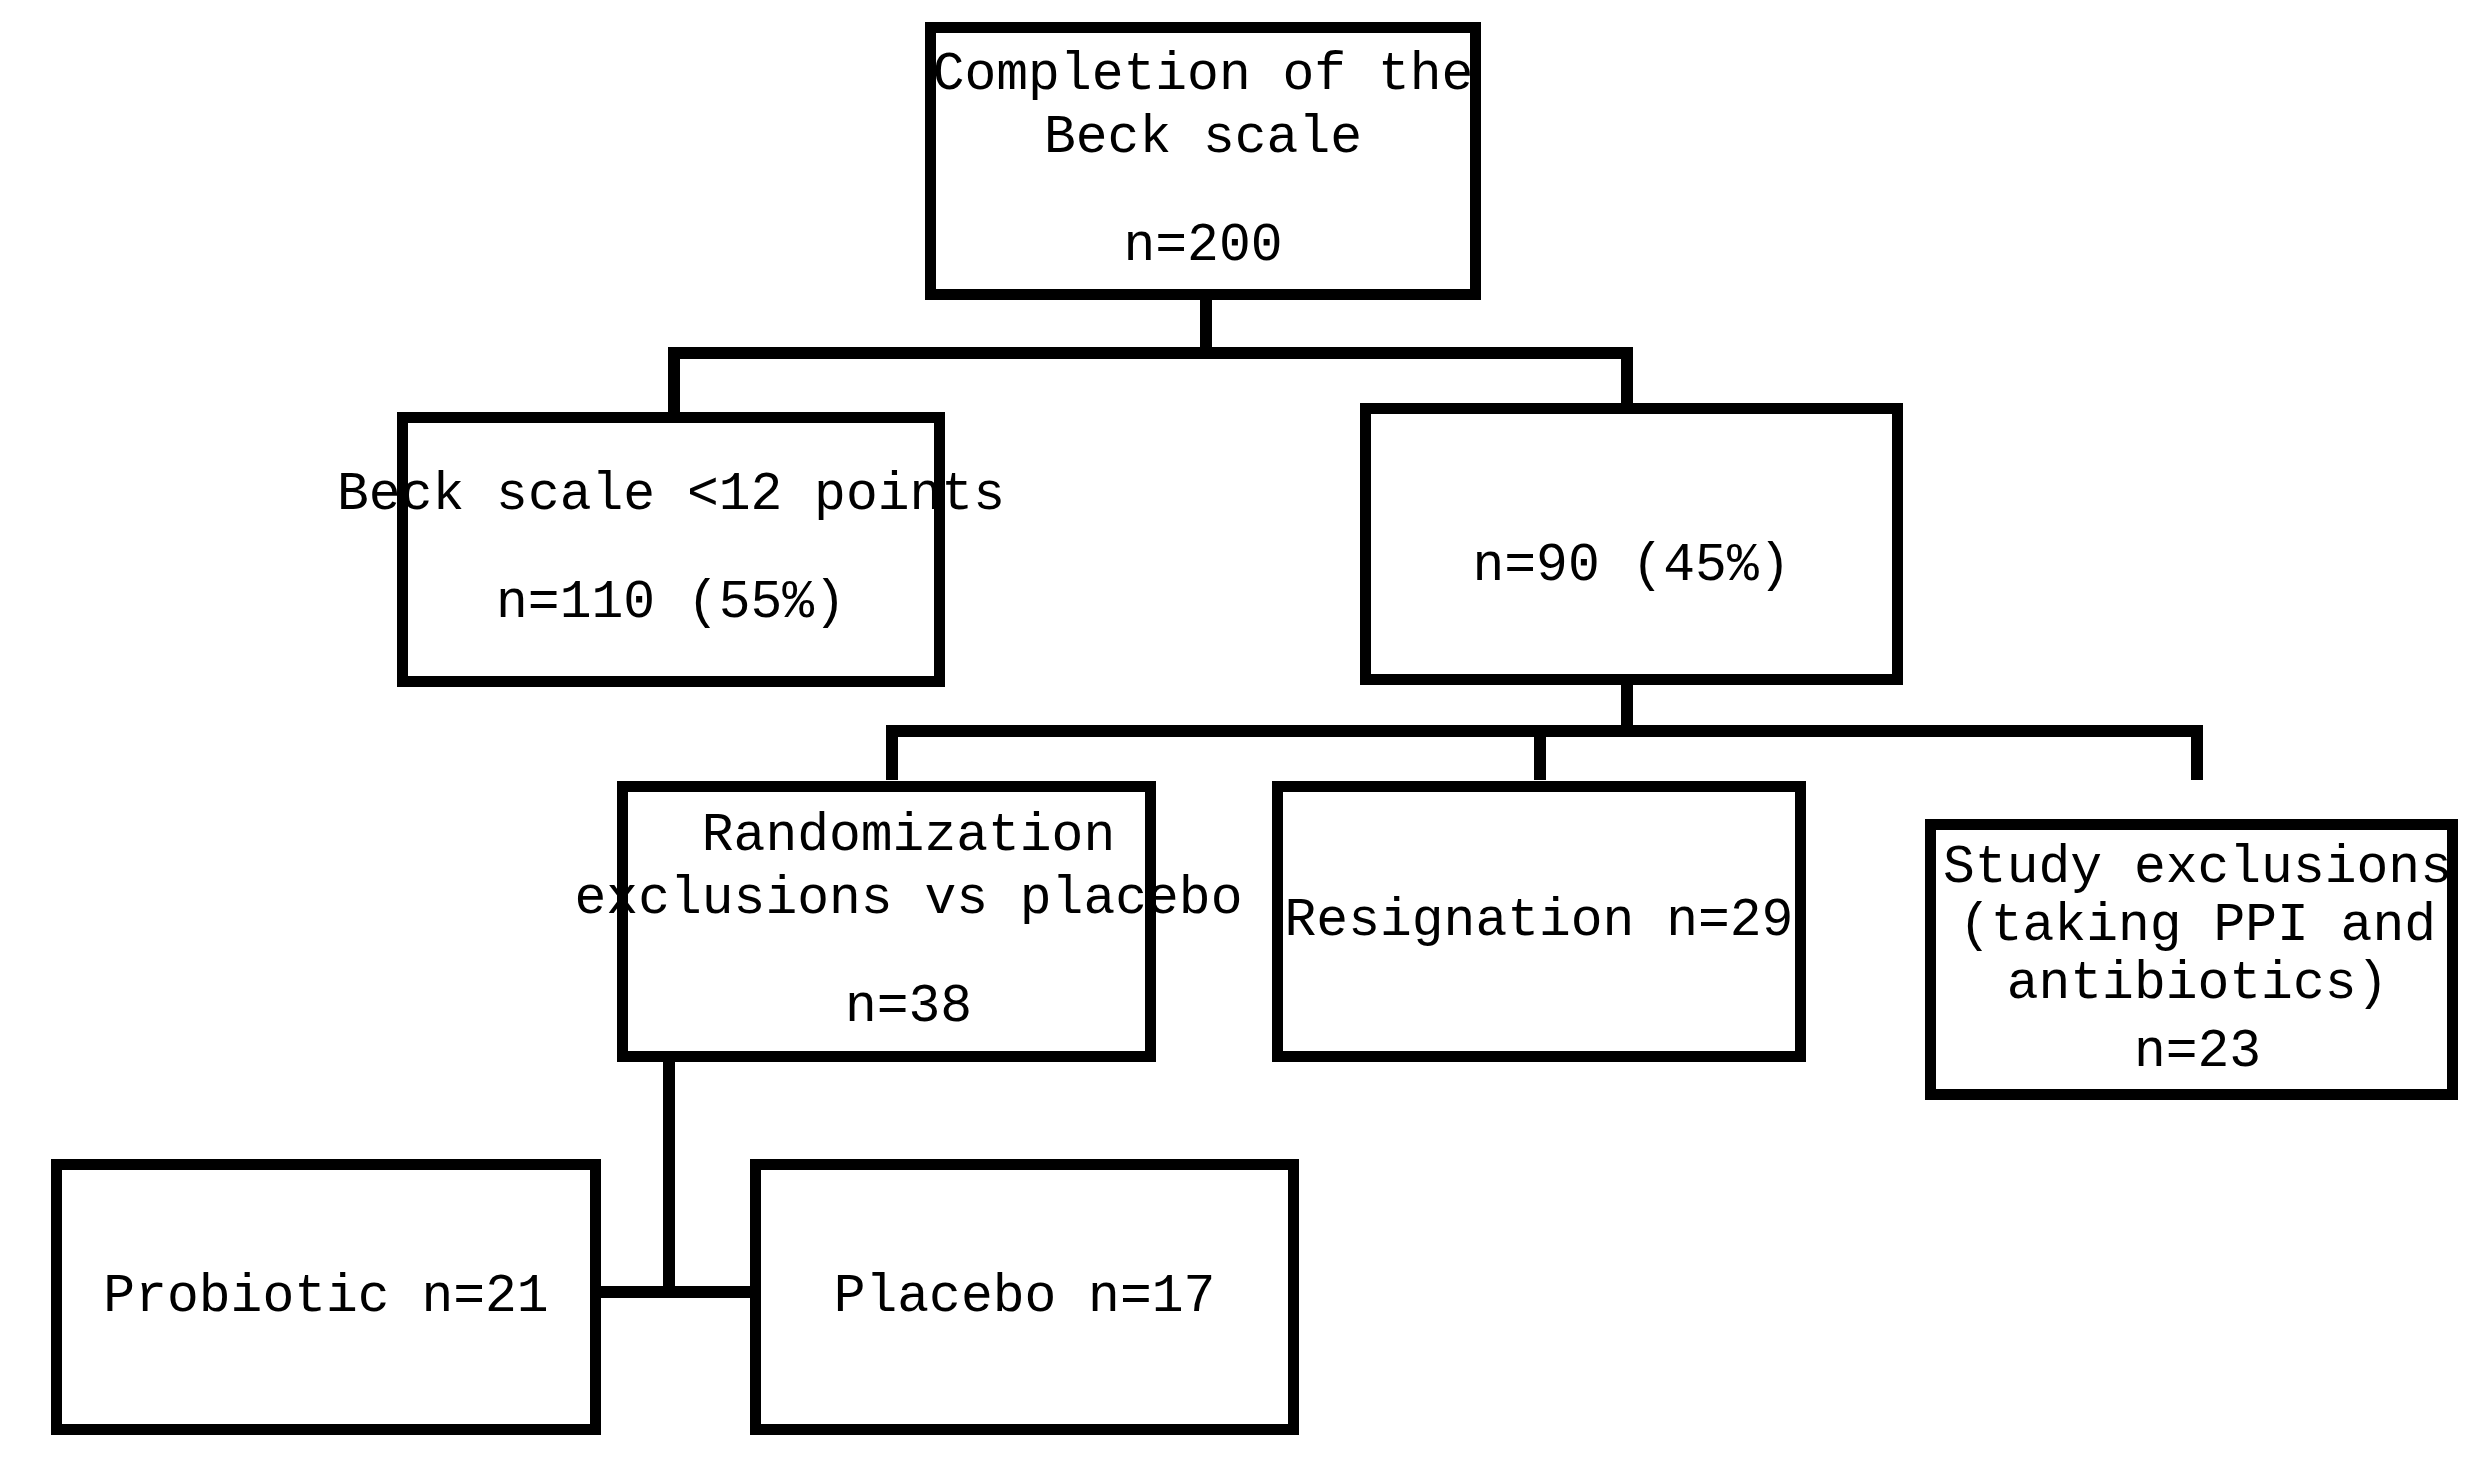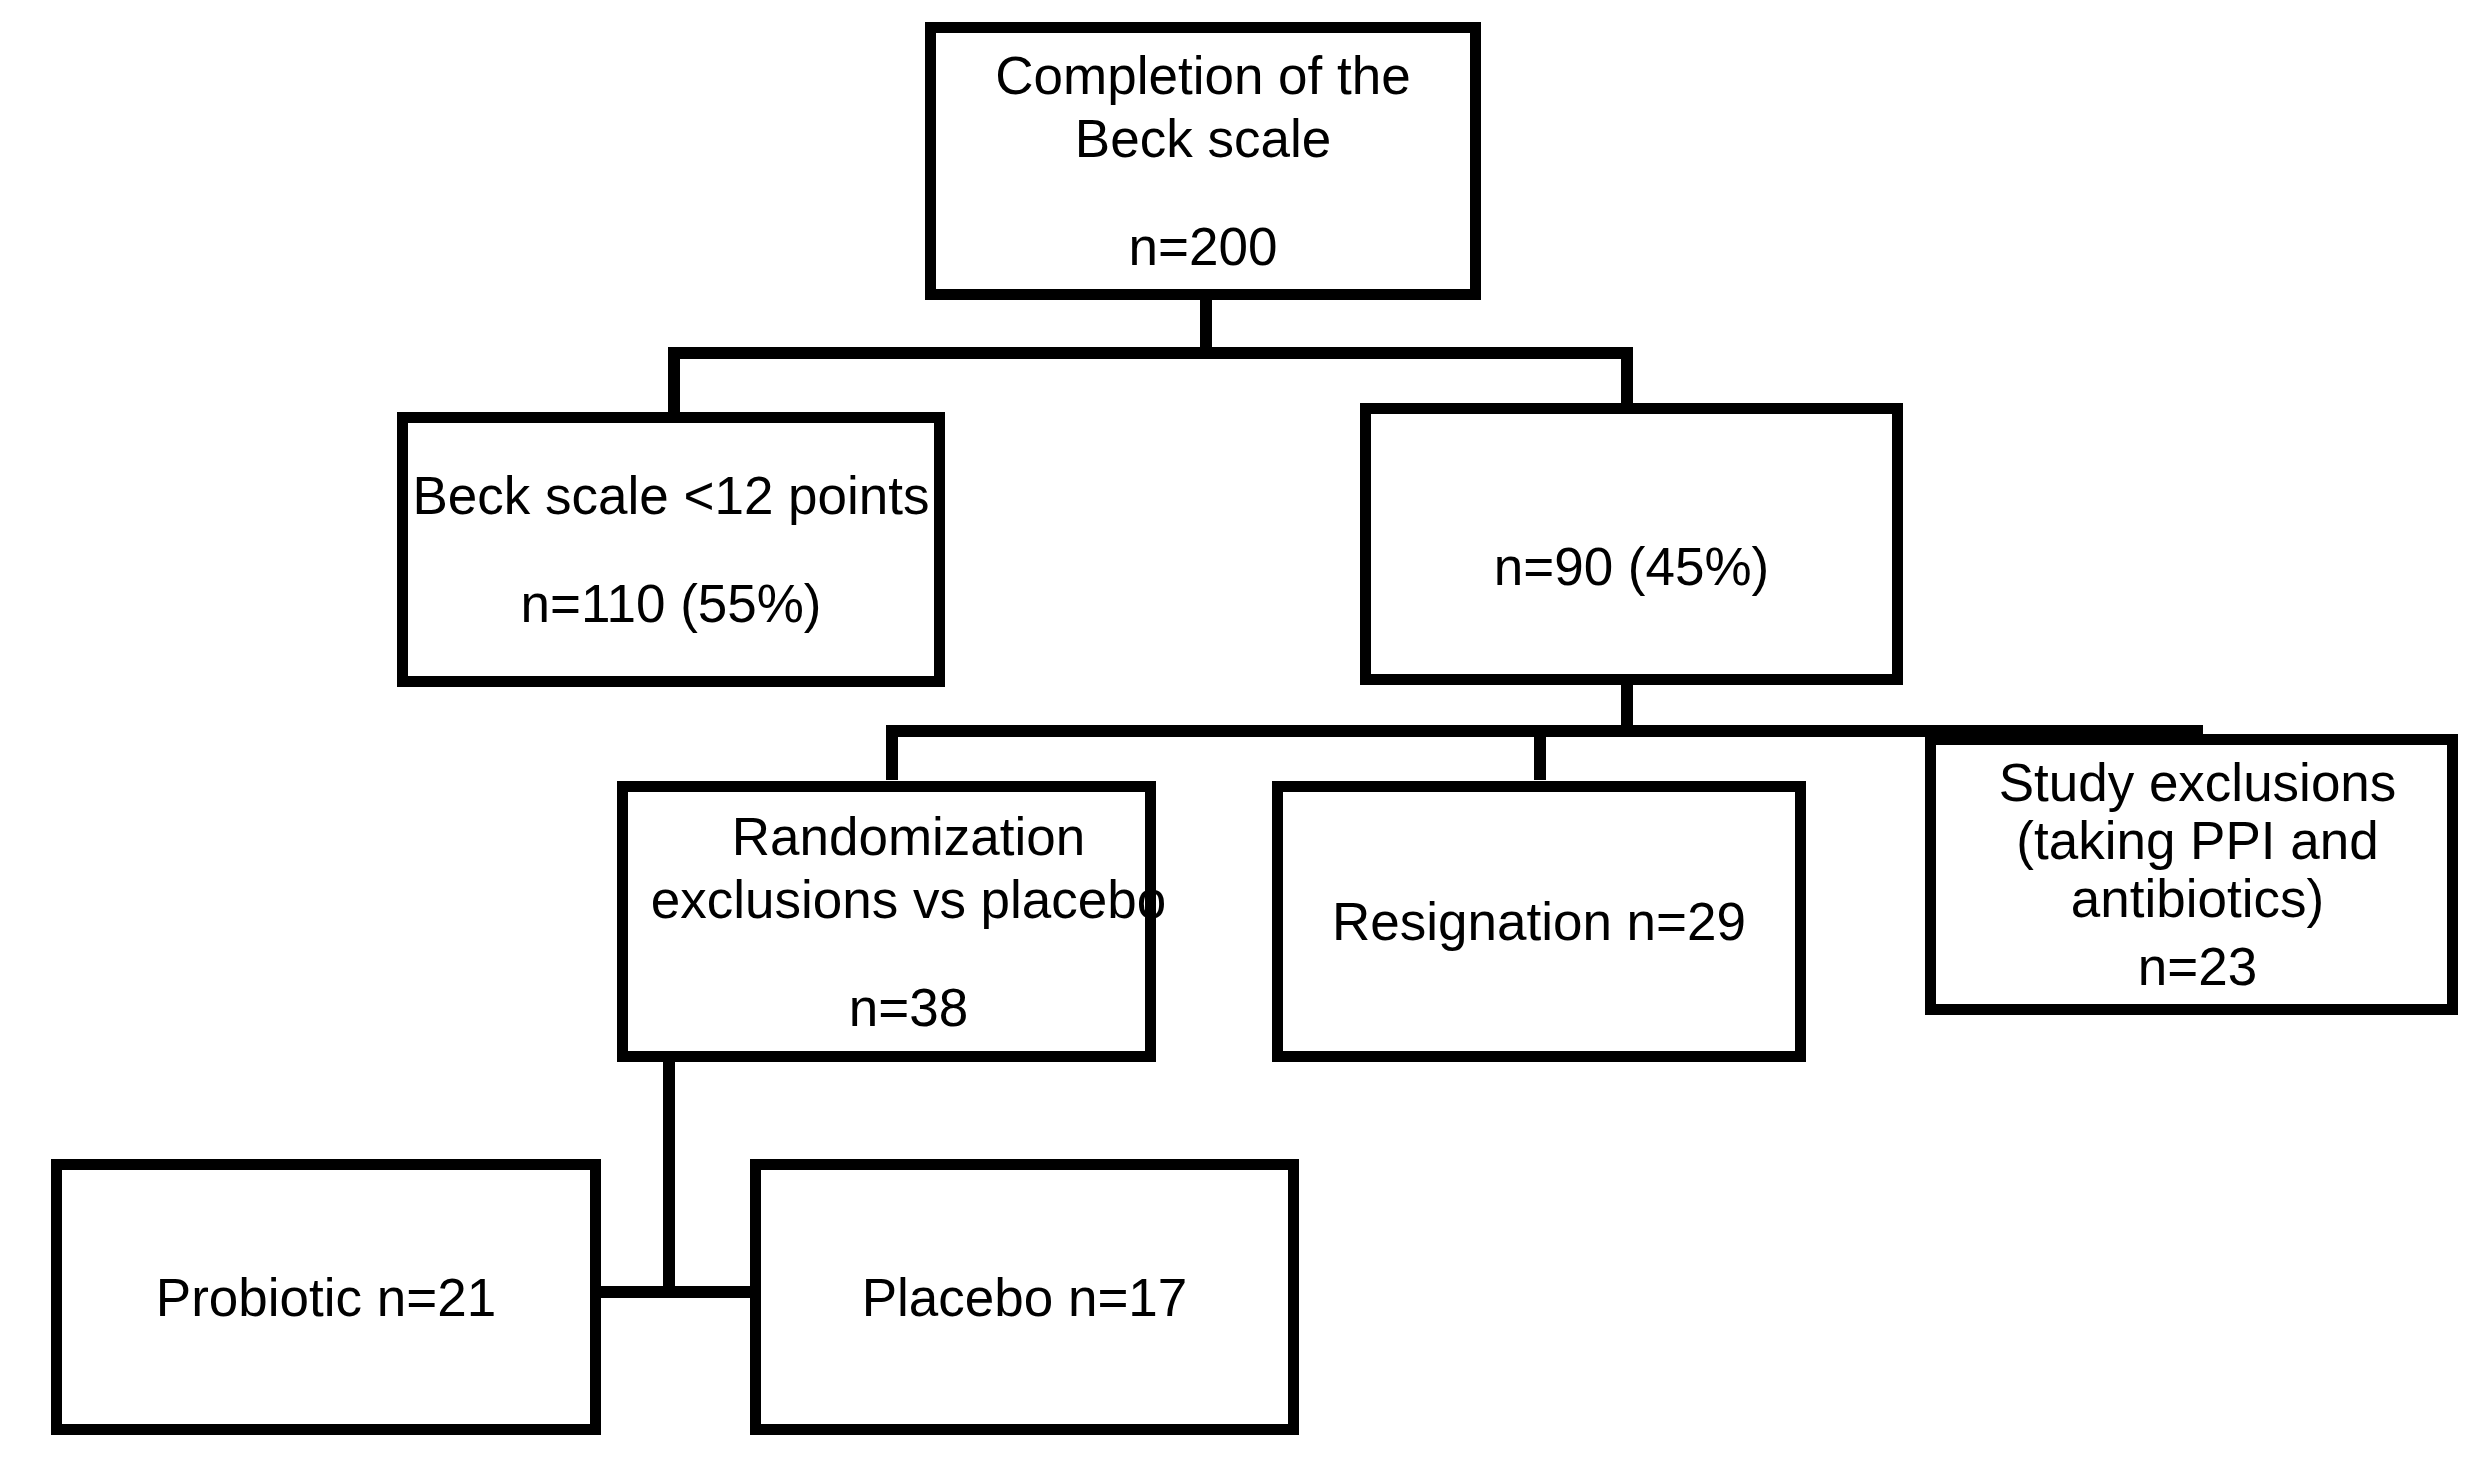--- a/index.html
+++ b/index.html
@@ -5,21 +5,21 @@
   html, body {
     margin: 0;
     padding: 0;
     background: #ffffff;
   }
   #canvas {
     position: relative;
     width: 2487px;
     height: 1482px;
     background: #ffffff;
-    font-family: Liberation Sans, sans-serif;
+    font-family: Liberation Mono, monospace;
     color: #000000;
     overflow: hidden;
   }
   .box {
     position: absolute;
     box-sizing: border-box;
     border: 11.6px solid #000000;
     background: #ffffff;
     display: flex;
     flex-direction: column;
@@ -30,21 +30,21 @@
     line-height: 63px;
     white-space: nowrap;
   }
   .count { margin-top: 45px; }
 
   .completion    { left: 925px; top: 21.5px;   width: 556px; height: 278px; }
   .beck_low      { left: 397px;  top: 412px;  width: 548px; height: 275px; }
   .beck_high     { left: 1360px; top: 403px;  width: 543px; height: 282px; }
   .randomization { left: 617px;  top: 781px;  width: 539px; height: 281px; padding-left: 44px; }
   .resignation   { left: 1272px; top: 781px;  width: 534px; height: 281px; }
-  .exclusions    { left: 1925px; top: 734px;  width: 533px; height: 281px; line-height: 58px; padding-left: 12px; }
+  .exclusions    { left: 1925px; top: 819px;  width: 533px; height: 281px; line-height: 58px; padding-left: 12px; }
   .exclusions .count { margin-top: 10px; }
   .probiotic     { left: 51px;   top: 1159px; width: 550px; height: 276px; }
   .placebo       { left: 750px;  top: 1159px; width: 549px; height: 276px; }
 
   .conn {
     position: absolute;
     background: #000000;
   }
 </style>
 </head>

